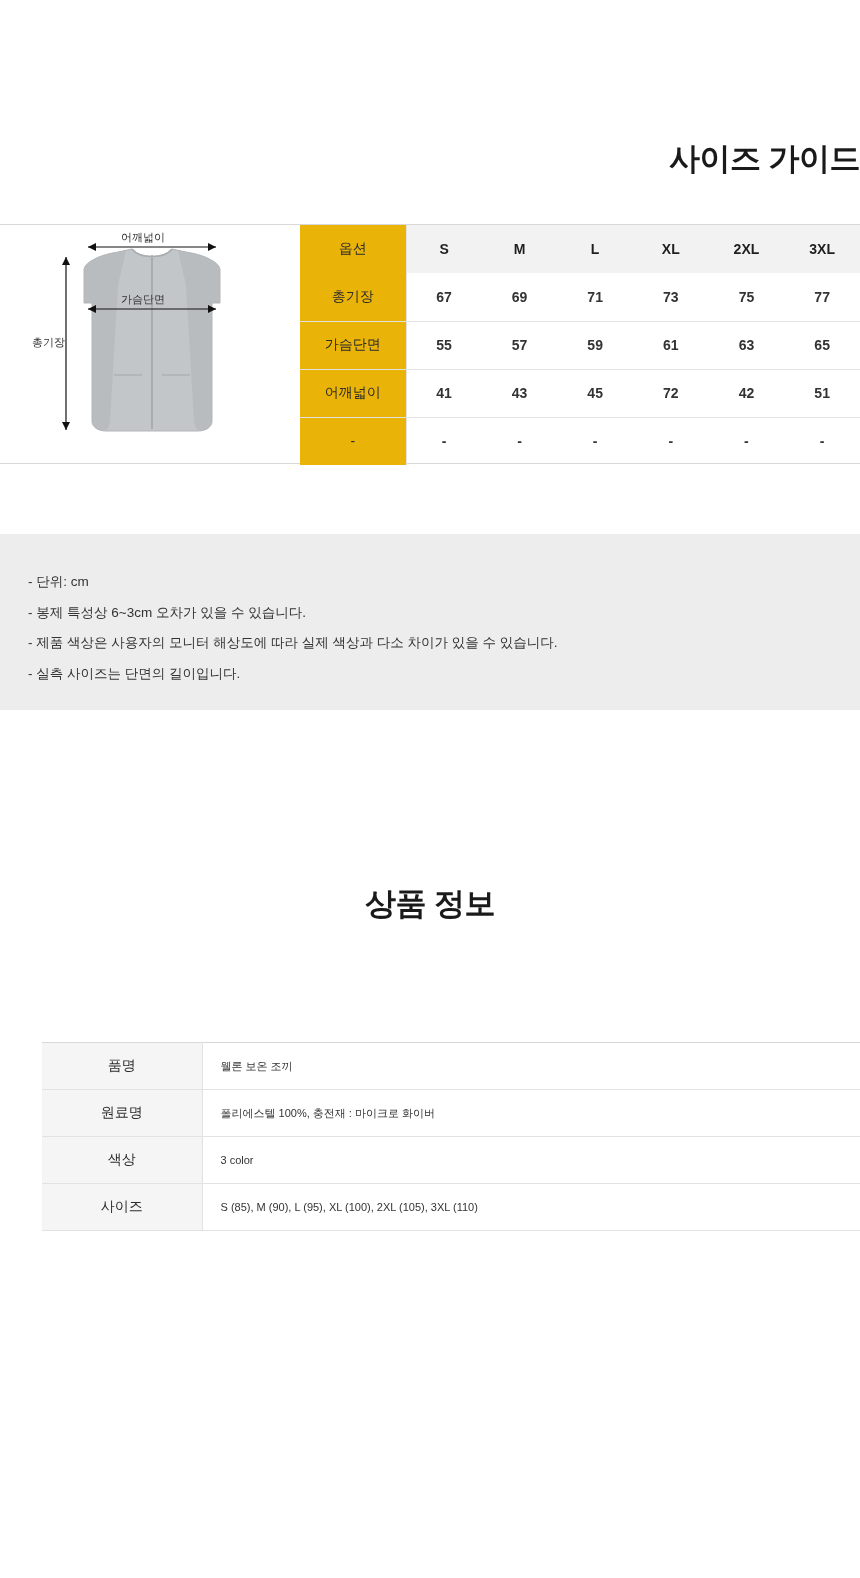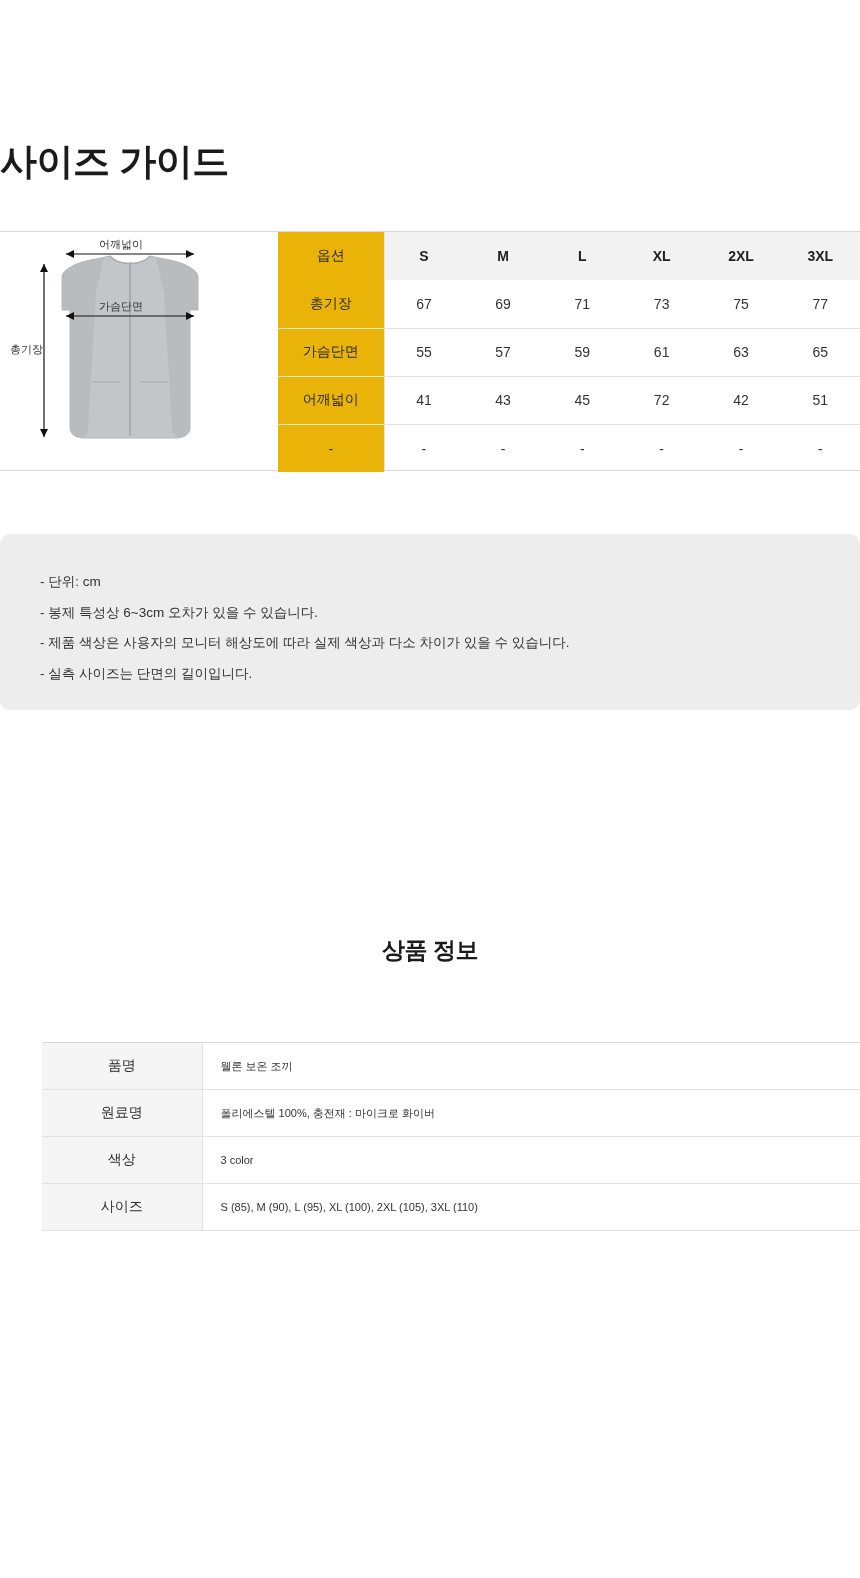--- a/index.html
+++ b/index.html
@@ -12,38 +12,39 @@
     width: 860px;
     height: 1578px;
     position: relative;
     font-family: "Liberation Sans", sans-serif;
     color: #222222;
     -webkit-font-smoothing: antialiased;
   }
 
   
   .size-title {
-    text-align: left;
-    font-size: 37px;
+    text-align: right;
+    font-size: 31px;
     font-weight: bold;
     letter-spacing: -0.5px;
     color: #1a1a1a;
     padding-top: 140px;
     margin: 0;
     line-height: 1.2;
   }
 
   .guide-block {
     margin-top: 47px;
     width: 860px;
     border-top: 1px solid #d8d8d8;
     border-bottom: 1px solid #d8d8d8;
     display: flex;
     align-items: stretch;
     height: 240px;
+    padding-left: 22px;
   }
 
   .figure-pane {
     width: 278px;
     position: relative;
     background: #ffffff;
     flex: 0 0 278px;
   }
 
   .vest-svg { position: absolute; left: 0; top: 0; }
@@ -61,21 +62,21 @@
   
   .size-table {
     flex: 1 1 auto;
     border-collapse: collapse;
     width: 582px;
     table-layout: fixed;
   }
   .size-table th, .size-table td {
     border-bottom: 1px solid #e2e2e2;
     font-size: 14px;
-    font-weight: normal;
+    font-weight: bold;
     color: #333;
     text-align: center;
     height: 48px;
     padding: 0;
   }
   .size-table tr:last-child th,
   .size-table tr:last-child td { border-bottom: none; }
   .size-table .opt-col {
     width: 106px;
     background: #eab308;
@@ -88,39 +89,38 @@
   .size-table thead th.opt-col { font-weight: normal; }
 
   
   .notes {
     position: absolute;
     left: 0;
     top: 534px;
     width: 860px;
     height: 176px;
     background: #ededed;
-    padding: 38px 0 0 40px;
-    border-radius: 10px;
+    padding: 38px 0 0 28px;
   }
   .notes p {
     margin: 0 0 11px 0;
     font-size: 13.5px;
     color: #333;
     line-height: 1.45;
   }
   .notes p:last-child { margin-bottom: 0; }
 
   
   .info-title {
     position: absolute;
     left: 0;
-    top: 935px;
+    top: 883px;
     width: 860px;
     text-align: center;
-    font-size: 23px;
+    font-size: 31px;
     font-weight: bold;
     letter-spacing: -0.5px;
     color: #1a1a1a;
     margin: 0;
   }
 
   .info-table {
     position: absolute;
     left: 0;
     top: 1042px;

